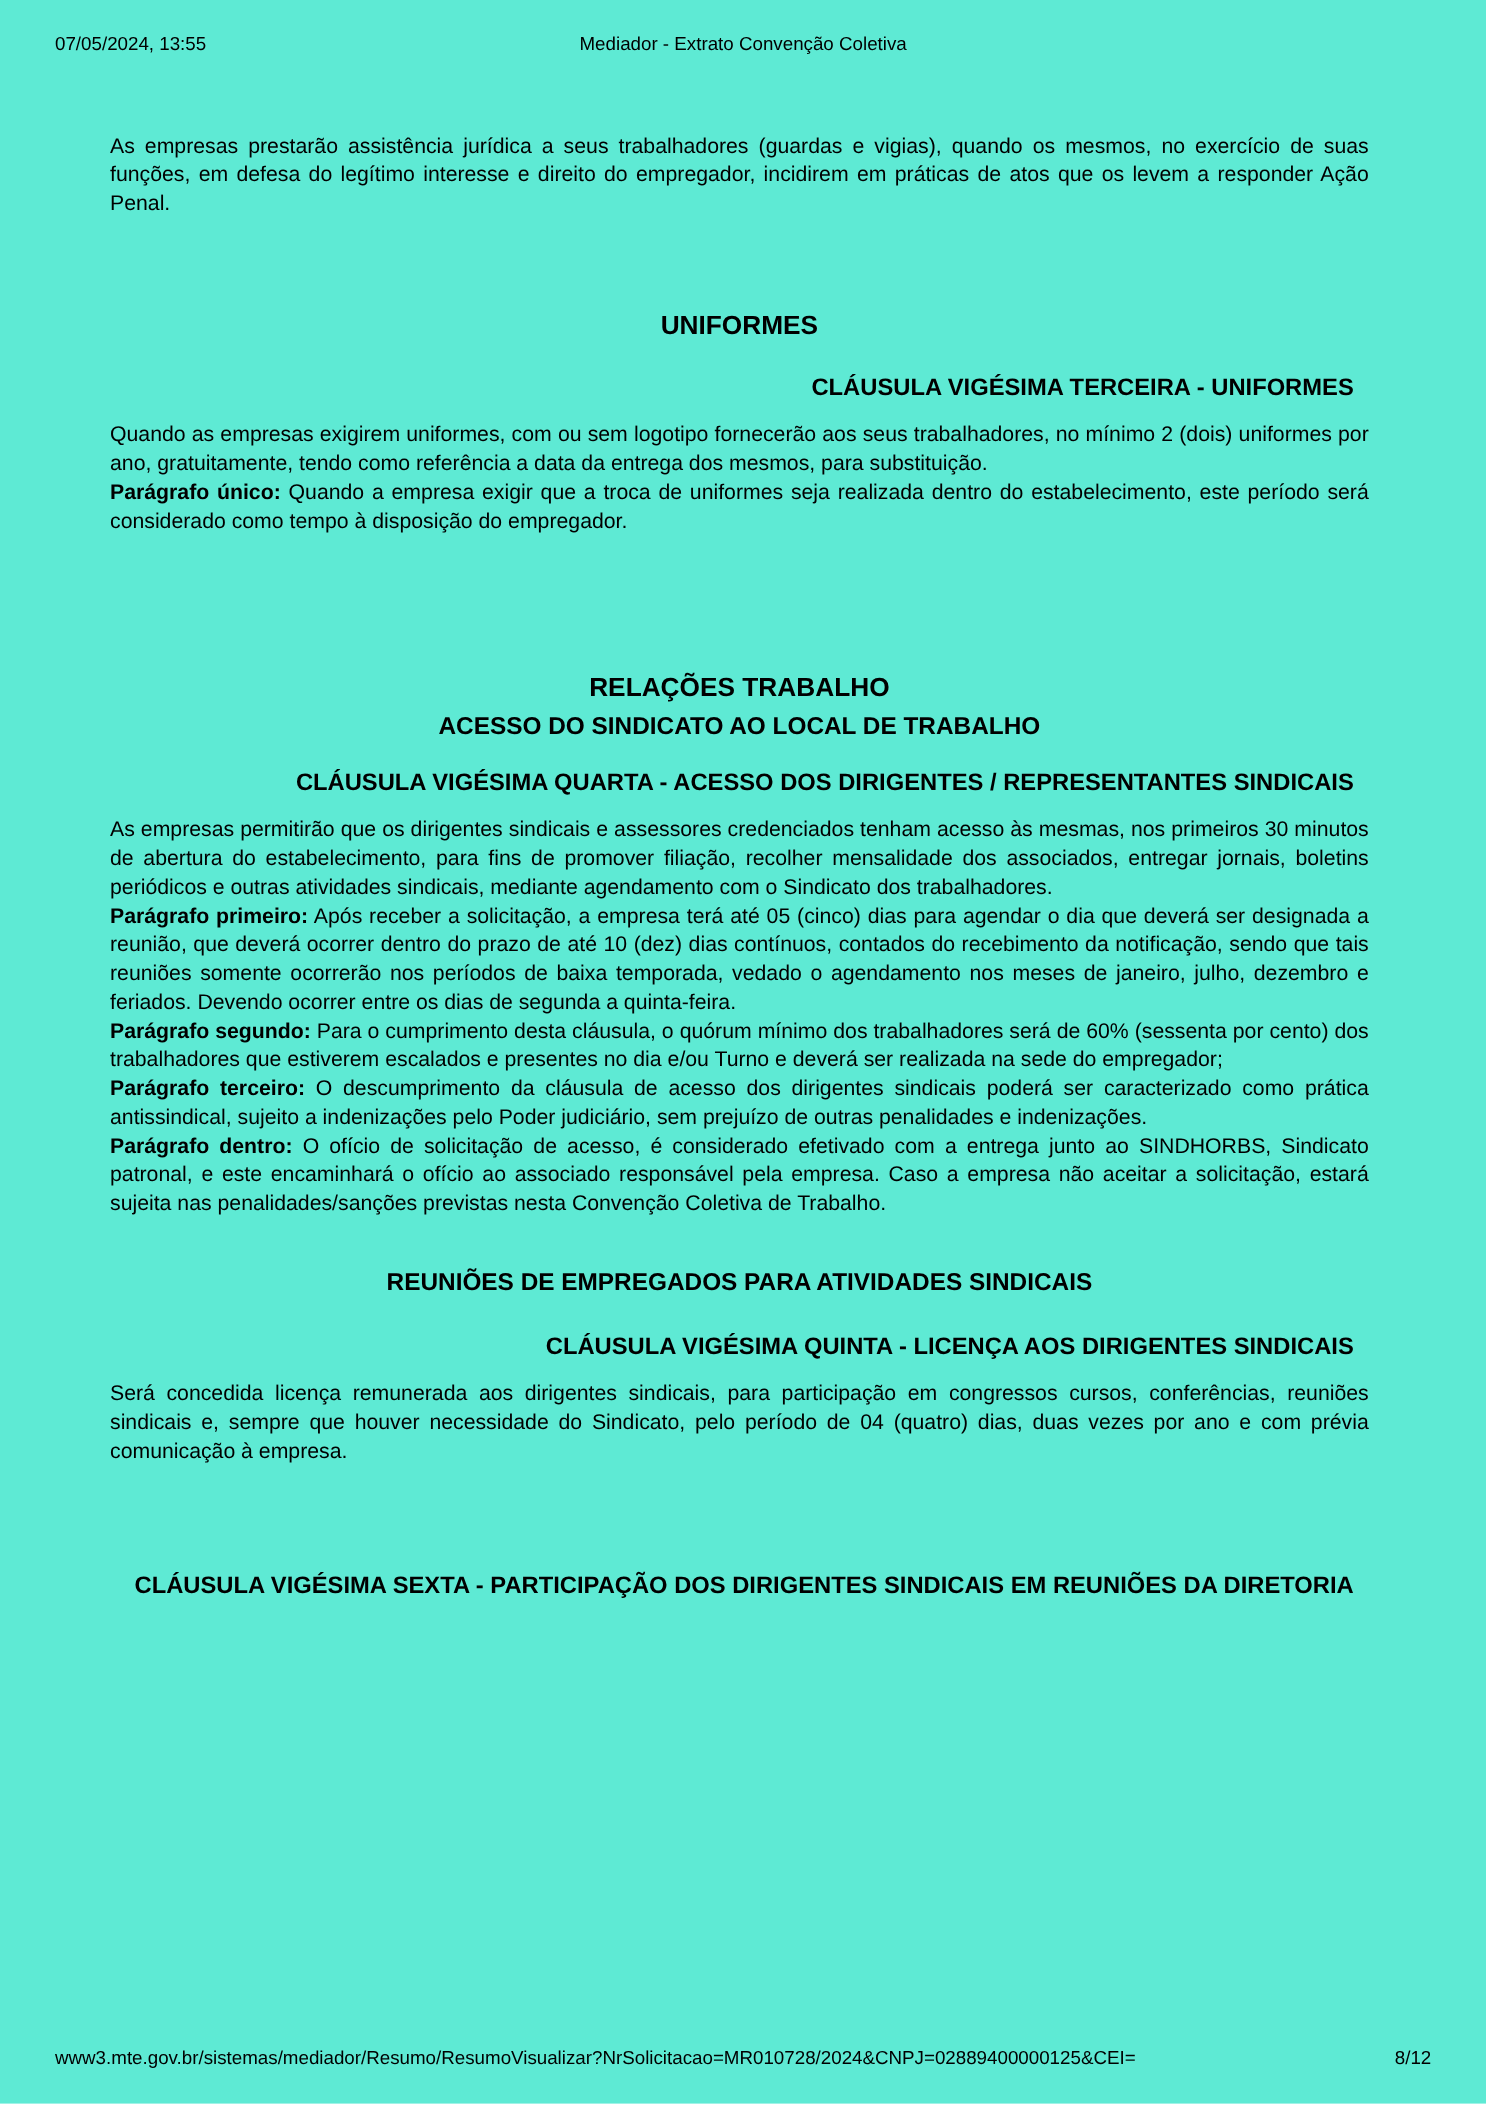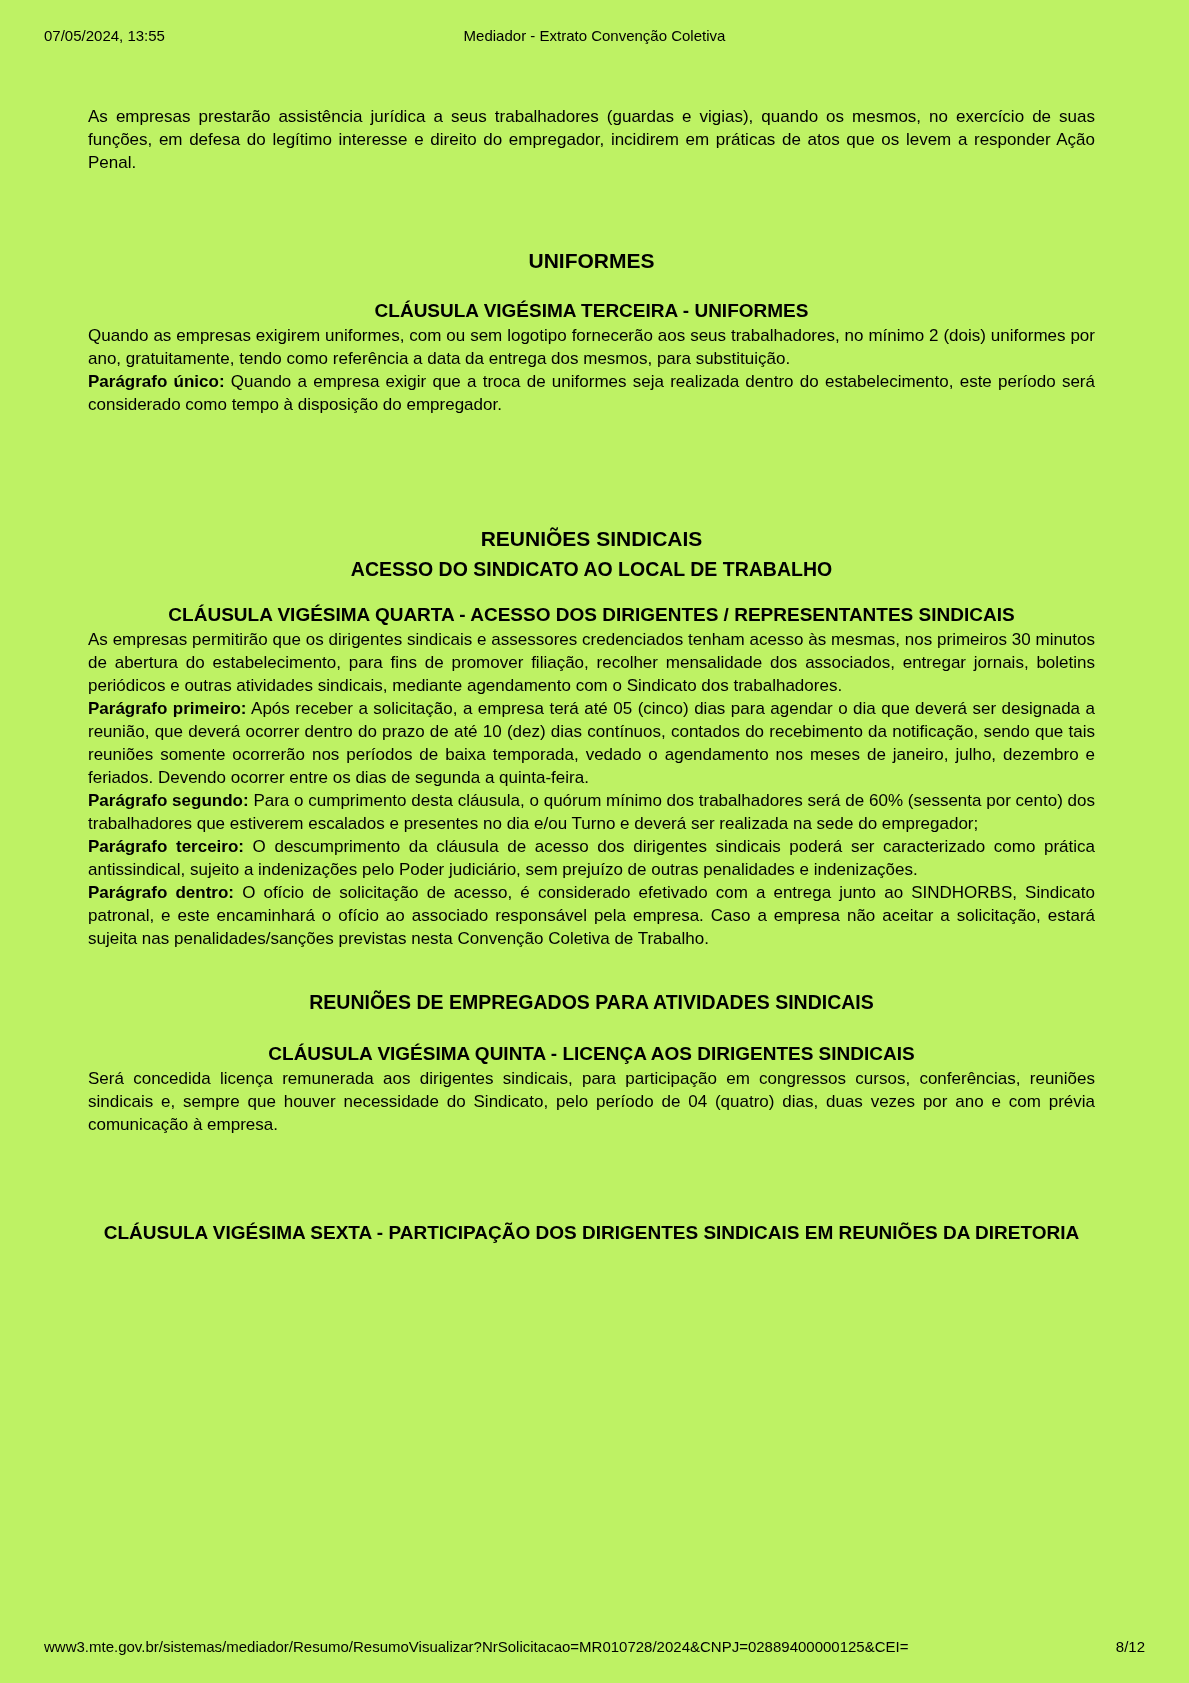--- a/index.html
+++ b/index.html
@@ -5,21 +5,21 @@
   html, body {
     margin: 0;
     padding: 0;
     background: #ffffff;
   }
   .page {
     position: relative;
     width: 1189px;
     height: 1683px;
     margin: 0 auto;
-    background: #bef264;
+    background: #5eead4;
     color: #000000;
     font-family: "Liberation Sans", sans-serif;
     overflow: hidden;
   }
   
   .print-header {
     position: absolute;
     top: 27px;
     left: 44px;
     right: 44px;
@@ -83,25 +83,25 @@
     margin: 0;
     font-size: 19.5px;
     line-height: 30px;
     font-weight: bold;
     text-align: center;
   }
   .section-title.stacked {
     line-height: 30px;
   }
   .clause-title {
-    margin: 0;
+    margin: 12px;
     font-size: 19px;
     line-height: 26px;
     font-weight: bold;
-    text-align: center;
+    text-align: right;
   }
   
   .mt-uniforme      { margin-top: 74px; }
   .mt-clause23      { margin-top: 25px; }
   .mt-c23p1         { margin-top: 42px; }
   .mt-c23p2         { margin-top: 23px; }
   .mt-relacoes      { margin-top: 108px; }
   .mt-clause24      { margin-top: 18px; }
   .mt-c24p1         { margin-top: 43px; }
   .mt-para1         { margin-top: 22px; }
@@ -129,21 +129,21 @@
 
     <h2 class="section-title mt-uniforme">UNIFORMES</h2>
 
     <h3 class="clause-title mt-clause23">CLÁUSULA VIGÉSIMA TERCEIRA - UNIFORMES</h3>
 
     <p class="mt-c23p1">Quando as empresas exigirem uniformes, com ou sem logotipo fornecerão aos seus trabalhadores, no mínimo 2 (dois) uniformes por ano, gratuitamente, tendo como referência a data da entrega dos mesmos, para substituição.</p>
 
     <p class="mt-c23p2"><strong>Parágrafo único:</strong> <span>Quando a empresa exigir que a troca de uniformes seja realizada dentro do estabelecimento, este período será considerado como tempo à disposição do empregador.</span></p>
 
     <div class="mt-relacoes">
-      <h2 class="section-title stacked">REUNIÕES SINDICAIS</h2>
+      <h2 class="section-title stacked">RELAÇÕES TRABALHO</h2>
       <h3 class="section-subtitle">ACESSO DO SINDICATO AO LOCAL DE TRABALHO</h3>
     </div>
 
     <h3 class="clause-title mt-clause24">CLÁUSULA VIGÉSIMA QUARTA - ACESSO DOS DIRIGENTES / REPRESENTANTES SINDICAIS</h3>
 
     <p class="mt-c24p1">As empresas permitirão que os dirigentes sindicais e assessores credenciados tenham acesso às mesmas, nos primeiros 30 minutos de abertura do estabelecimento, para fins de promover filiação, recolher mensalidade dos associados, entregar jornais, boletins periódicos e outras atividades sindicais, mediante agendamento com o Sindicato dos trabalhadores.</p>
 
     <p class="mt-para1"><strong>Parágrafo primeiro:</strong> <span>Após receber a solicitação, a empresa terá até 05 (cinco) dias para agendar o dia que deverá ser designada a reunião, que deverá ocorrer dentro do prazo de até 10 (dez) dias contínuos, contados do recebimento da notificação, sendo que tais reuniões somente ocorrerão nos períodos de baixa temporada, vedado o agendamento nos meses de janeiro, julho, dezembro e feriados. Devendo ocorrer entre os dias de segunda a quinta-feira.</span></p>
 
     <p class="mt-para2"><strong>Parágrafo segundo:</strong> <span>Para o cumprimento desta cláusula, o quórum mínimo dos trabalhadores será de 60% (sessenta por cento) dos trabalhadores que estiverem escalados e presentes no dia e/ou Turno e deverá ser realizada na sede do empregador;</span></p>

